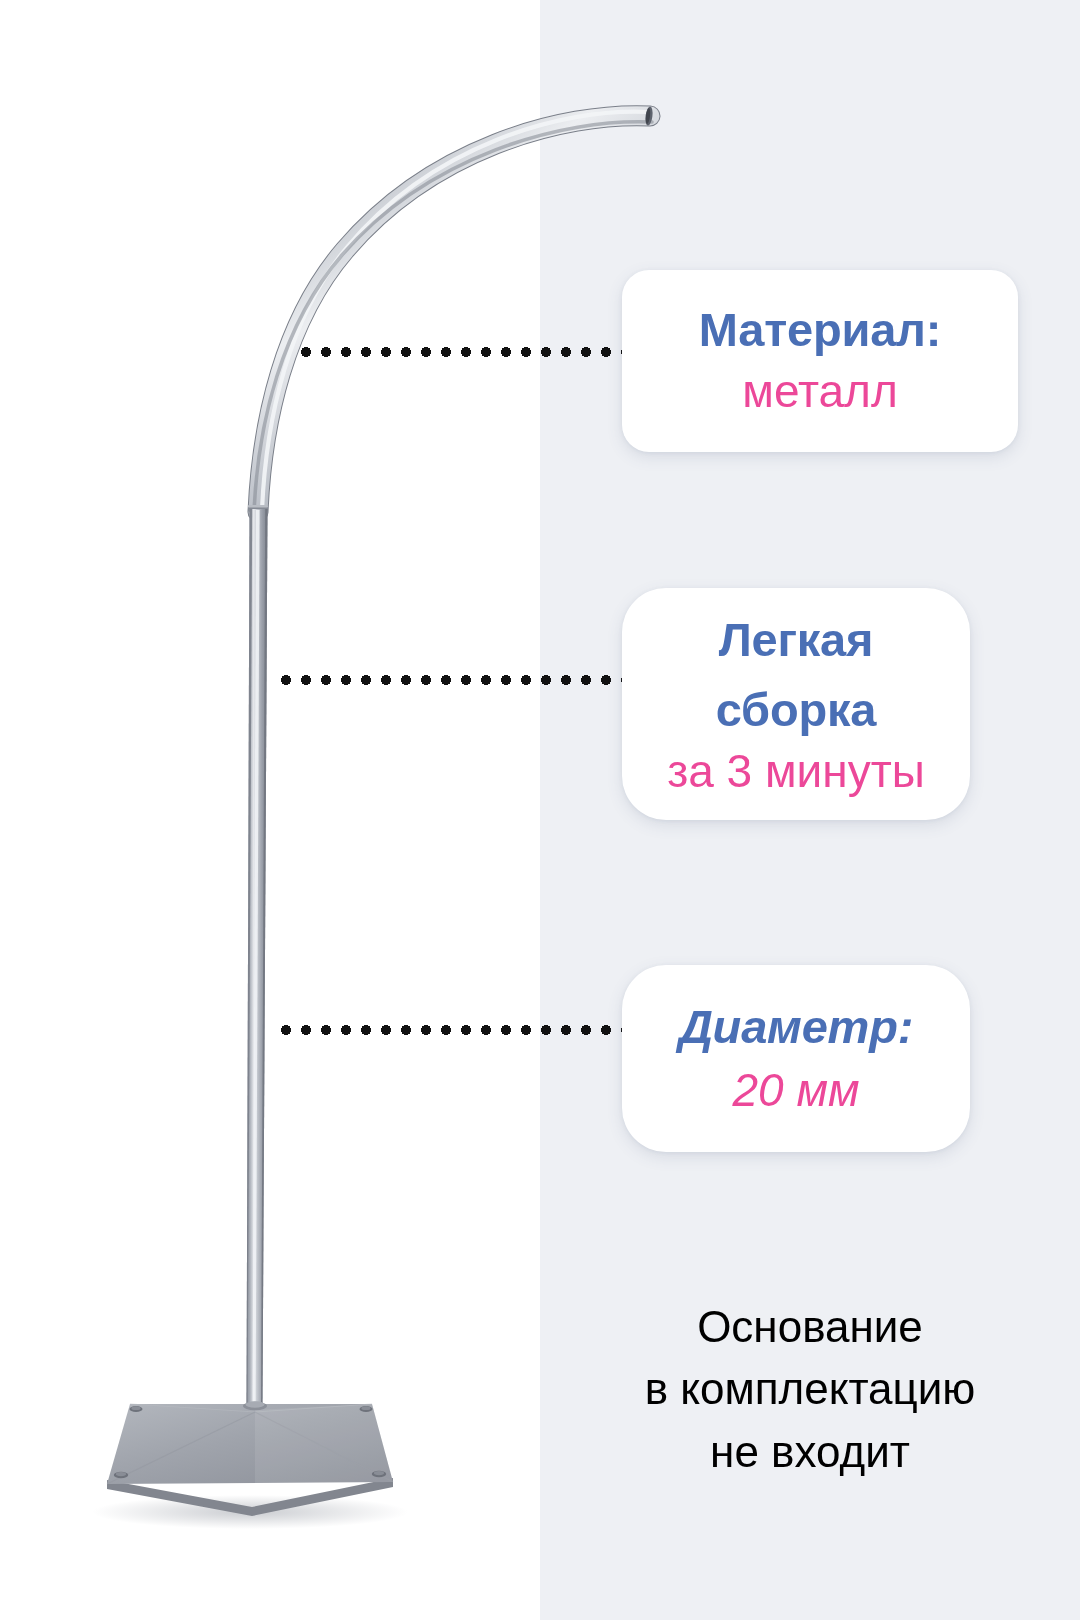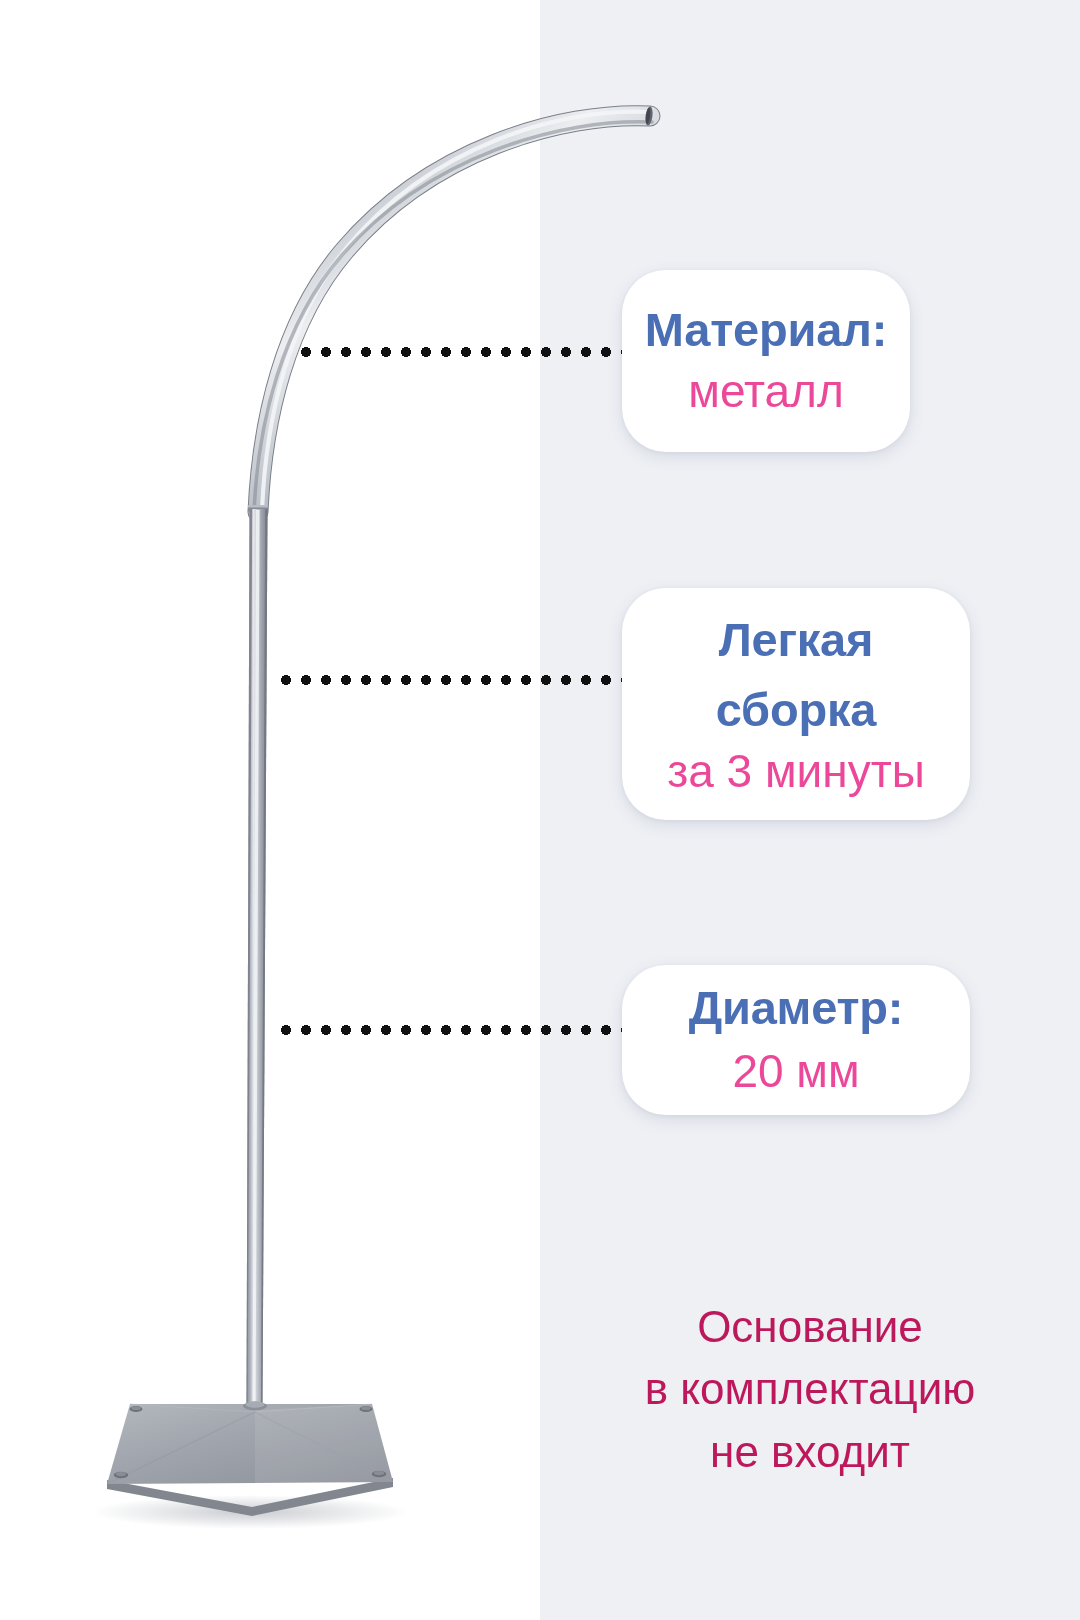--- a/index.html
+++ b/index.html
@@ -45,37 +45,37 @@
     font-weight:bold;
     line-height:1.0;
     letter-spacing:-.2px;
   }
   .card .sub{
     color:#ec4899;
     font-weight:normal;
     line-height:1.05;
   }
 
-  #card-material{left:622px;top:270px;width:288px;height:182px;}
+  #card-material{left:622px;top:270px;width:396px;height:182px;border-radius:27px;}
   #card-material .hd{font-size:47px;}
   #card-material .sub{font-size:46px;margin-top:14px;}
 
   #card-assembly{left:622px;top:588px;width:348px;height:232px;padding-top:4px;}
   #card-assembly .hd{font-size:47px;}
   #card-assembly .hd .l2{display:block;margin-top:23px;}
   #card-assembly .sub{font-size:46px;margin-top:14px;}
 
-  #card-diameter{left:622px;top:965px;width:348px;height:150px;}
+  #card-diameter{left:622px;top:965px;width:348px;height:187px;font-style:italic;}
   #card-diameter .hd{font-size:47px;}
   #card-diameter .sub{font-size:46px;margin-top:16px;}
 
   
   #footnote{
     position:absolute;left:560px;top:1296px;width:500px;
-    text-align:center;color:#be185d;
+    text-align:center;color:#000000;
     font-size:44px;line-height:1.42;font-weight:normal;
   }
   #footnote span{display:block;}
 </style>
 </head>
 <body>
 
 <div id="stage">
 
   <div class="bg-left"></div>

